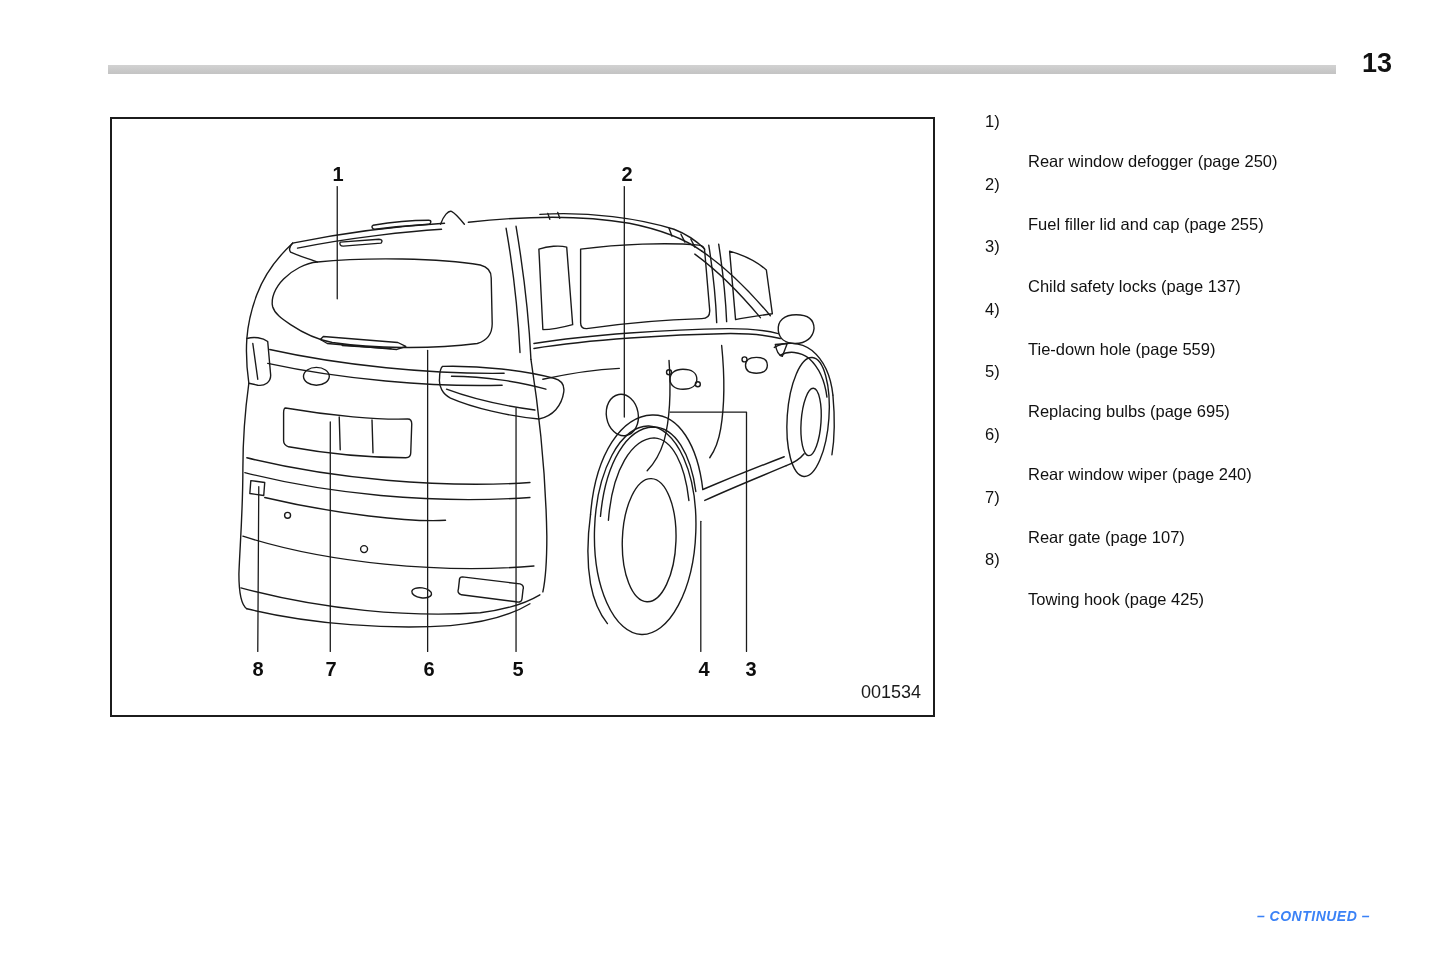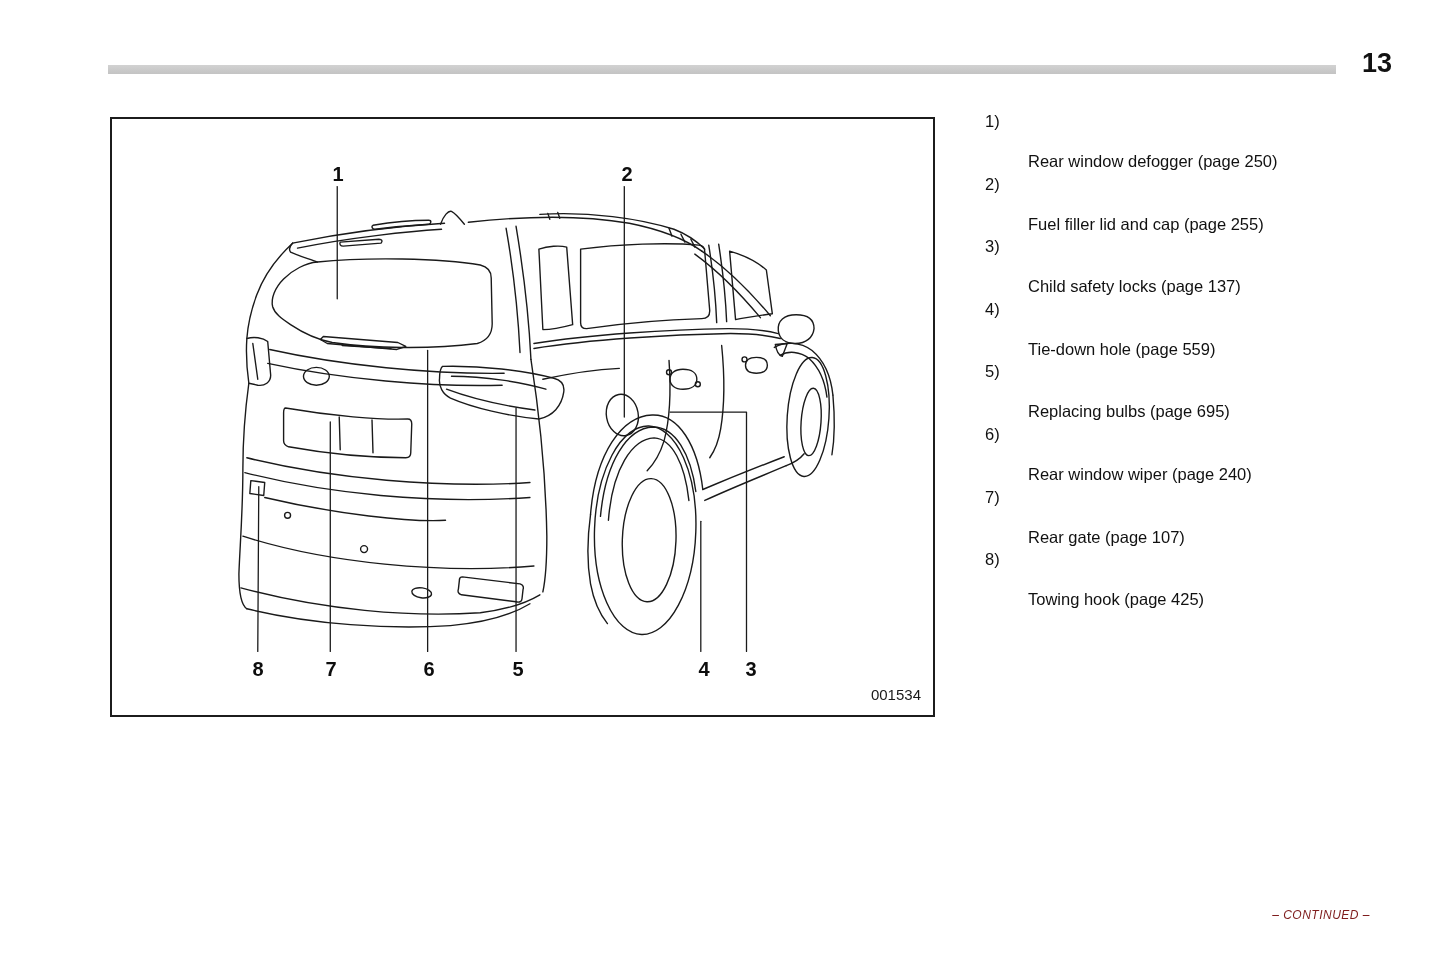--- a/index.html
+++ b/index.html
@@ -19,31 +19,31 @@
   .figure-box {
     position:absolute; left:110px; top:117px; width:825px; height:600px;
     border:2px solid #1c1c1c; background:#fff;
   }
   .figure-box svg { position:absolute; left:0; top:0; }
   .callout {
     position:absolute; transform:translateX(-50%);
     font-size:20px; font-weight:bold; color:#0d0d0d; line-height:1;
   }
   .figure-code {
-    position:absolute; right:12px; bottom:12px; font-size:15px; color:#1a1a1a;
+    position:absolute; right:12px; bottom:12px; font-size:18px; color:#1a1a1a;
   }
   .legend {
     position:absolute; left:985px; top:110px; width:420px;
   }
   .legend-row { display:flex; align-items:flex-start; line-height:22.6px; }
   .legend-num { width:43px; flex:0 0 43px; font-size:16.5px; }
   .legend-label { font-size:16.5px;margin-top:40px; }
   .footer-continued {
     position:absolute; right:75px; top:908px;
-    font-size:12px; font-weight:normal; font-style:italic; color:#7f1d1d;
+    font-size:14px; font-weight:bold; font-style:italic; color:#3b82f6;
     letter-spacing:0.5px;
   }
 </style>
 </head>
 <body>
 
 <div class="page">
 
   <div class="header-bar"></div>
   <div class="page-number">13</div>

